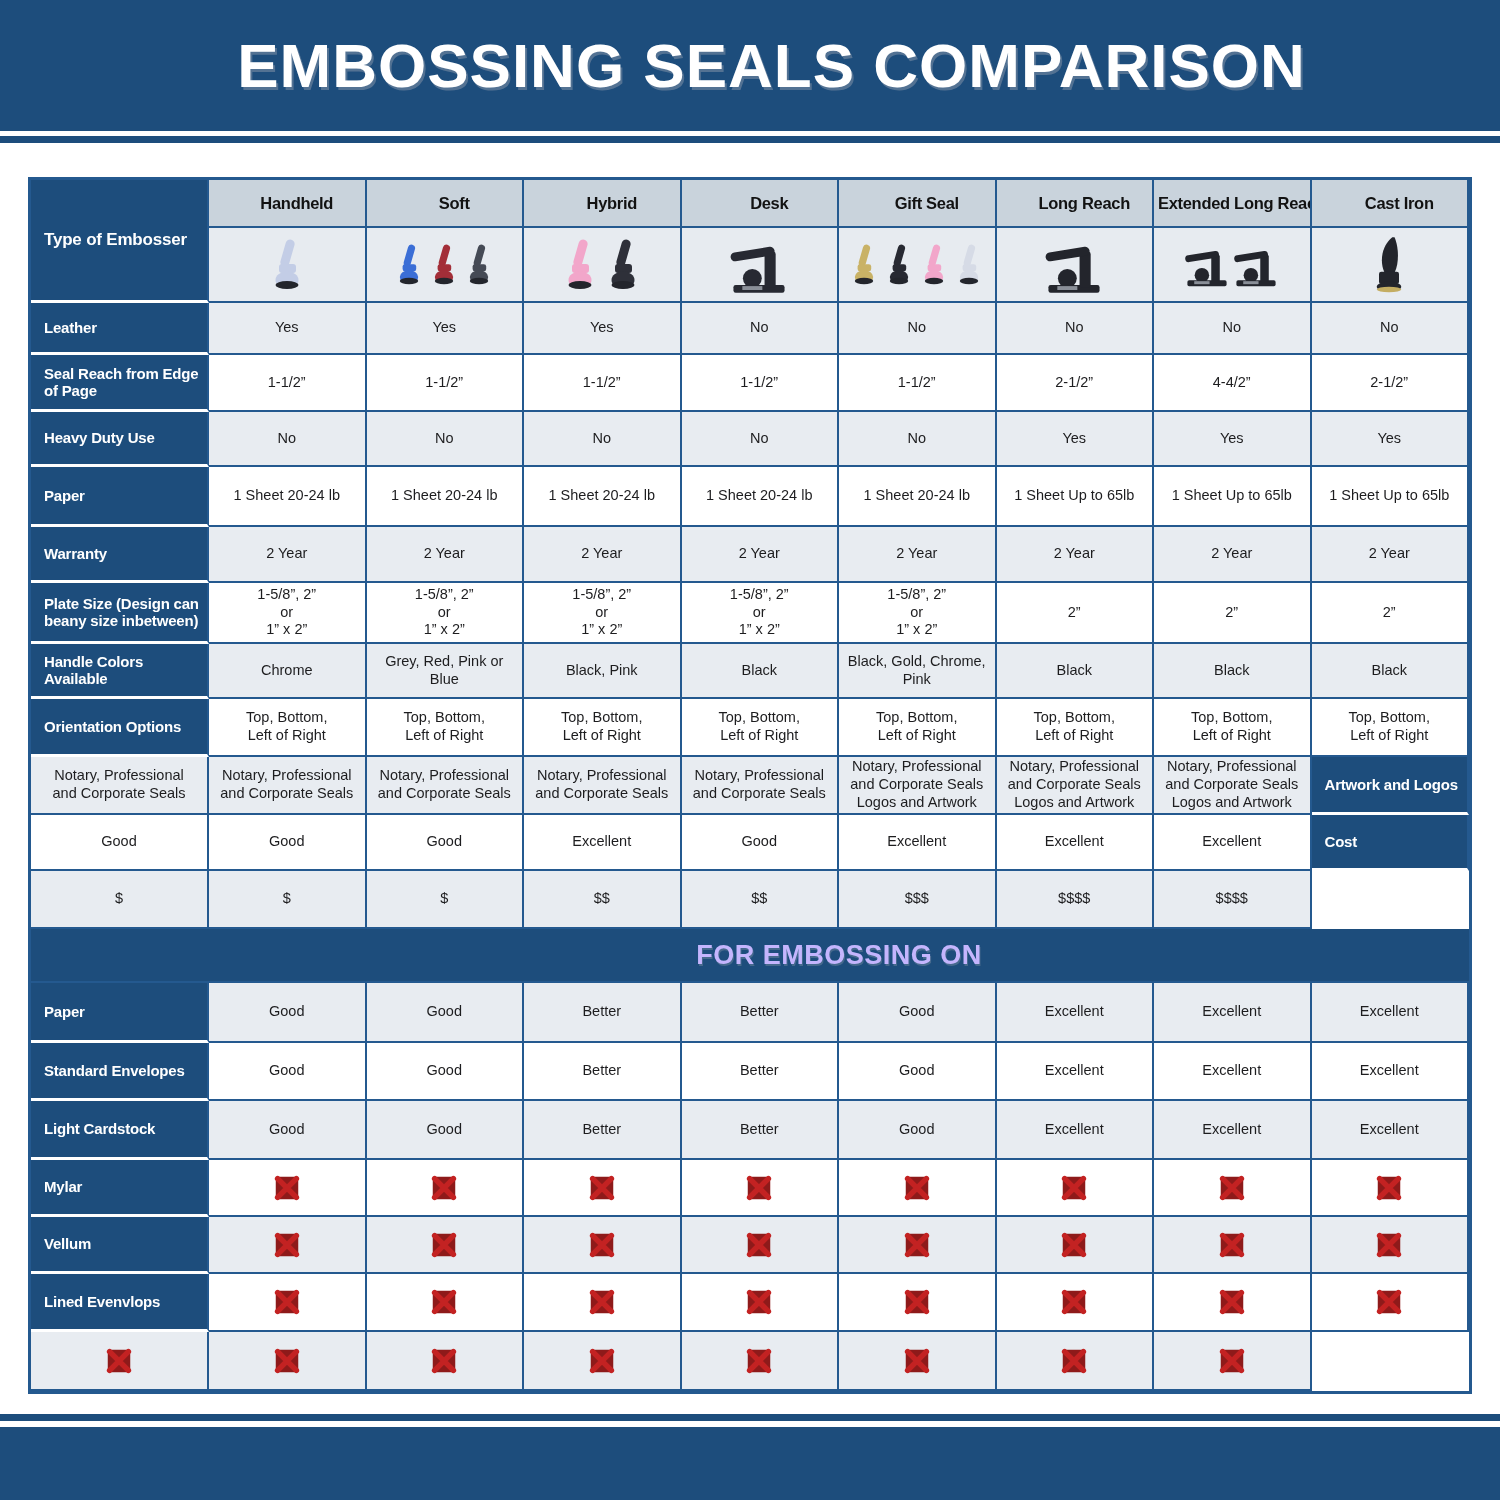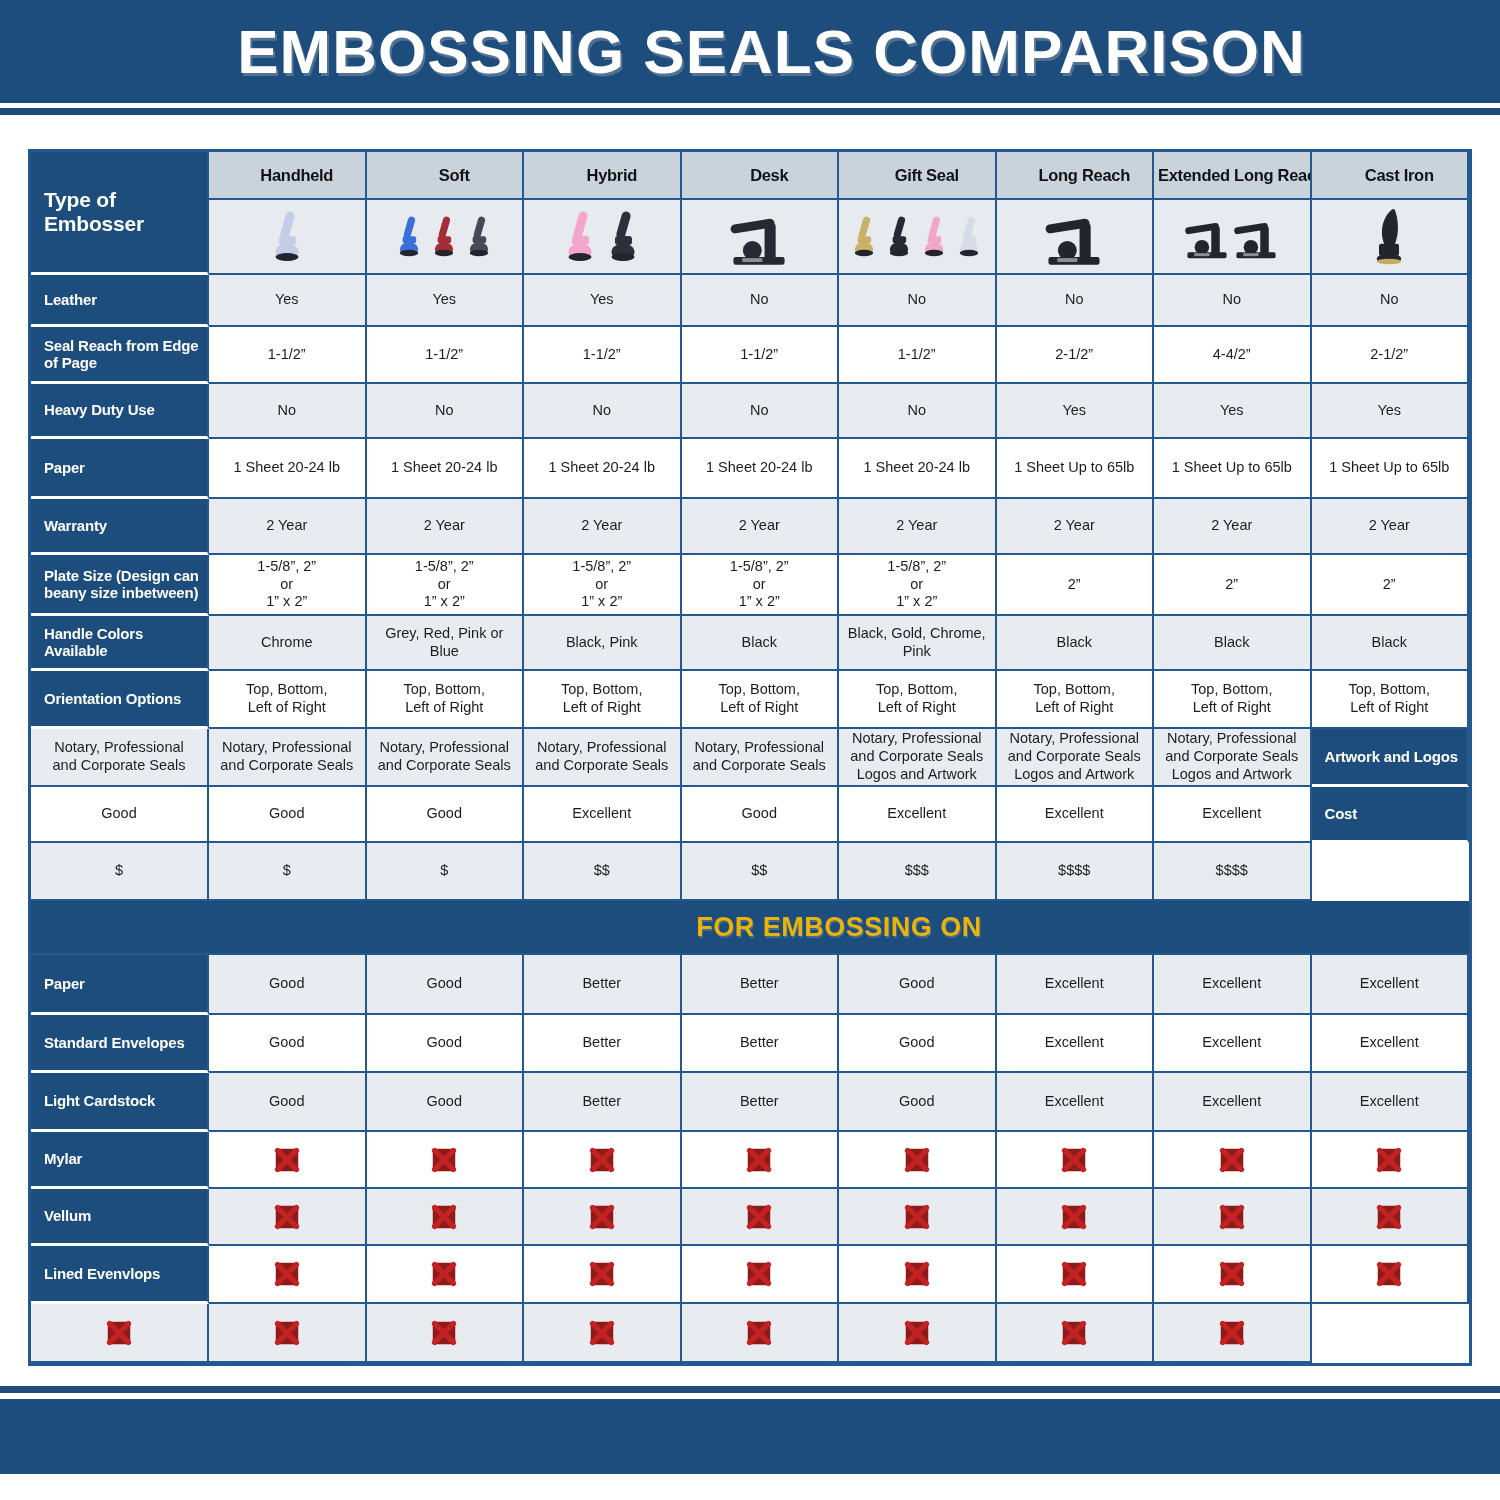--- a/index.html
+++ b/index.html
@@ -1,52 +1,52 @@
 <!DOCTYPE html>
 <html><head>
 <meta charset="utf-8">
 <style>
   * { margin:0; padding:0; box-sizing:border-box; }
   html,body { width:1500px; height:1500px; background:#ffffff; font-family:"Liberation Sans", sans-serif; overflow:hidden; }
 
-  .title-band { height:103px; background:#1d4d7c; display:flex; align-items:center; justify-content:center;padding-left:43px; }
+  .title-band { height:131px; background:#1d4d7c; display:flex; align-items:center; justify-content:center;padding-left:43px; }
   .title-band h1 { color:#ffffff; font-size:62px; font-weight:700; letter-spacing:1px; text-shadow:2px 3px 0 rgba(150,160,175,.45); }
   .stripe-white { height:5px; background:#ffffff; }
   .stripe-blue  { height:7px; background:#1d4d7c; }
   .top-gap { height:34px; background:#ffffff; }
 
   .grid { margin-left:28px; width:1444px; display:grid; border:3px solid #24598f; background:#ffffff; }
   .cell { display:flex; align-items:center; justify-content:center; text-align:center; overflow:hidden; }
   .cell.data, .cell.colhead, .cell.imgcell { border-right:2px solid #24598f; border-bottom:2px solid #24598f; }
   .cell.data { font-size:14.5px; color:#1d1d1f; line-height:1.22; white-space:pre-line; padding:2px 3px; background:#ffffff; }
   .cell.data.shade { background:#e8ecf1; }
   .cell.colhead { background:#c9d3dc; font-size:16.5px; font-weight:700; color:#121212; white-space:nowrap; letter-spacing:-0.3px;padding-left:20px; }
   .cell.imgcell { background:#e7ebf0; gap:3px; padding:3px 2px; }
   .cell.label { background:#1d4d7c; color:#ffffff; font-weight:700; font-size:15px; letter-spacing:-0.2px; justify-content:flex-start; text-align:left; padding-left:13px; padding-right:4px; border-bottom:3px solid #ffffff; border-right:2px solid #24598f; line-height:1.15; }
   .cell.banner { grid-column:1 / -1; background:#1d4d7c; border-bottom:2px solid #24598f; }
-  .cell.banner span { color:#eab308; font-weight:700; font-size:27px; letter-spacing:0.5px; margin-left:178px; text-shadow:1px 2px 0 rgba(150,160,175,.35); }
+  .cell.banner span { color:#c4b5fd; font-weight:700; font-size:27px; letter-spacing:0.5px; margin-left:178px; text-shadow:1px 2px 0 rgba(150,160,175,.35); }
 
   .bottom-gap { height:20px; background:#ffffff; }
   .footer-rule { height:7px; background:#1d4d7c; }
   .footer-gap { height:6px; background:#ffffff; }
   .footer-band { height:75px; background:#1d4d7c; }
 </style>
 </head>
 <body>
 
 <header class="title-band">
   <h1>EMBOSSING SEALS COMPARISON</h1>
 </header>
 <div class="stripe-white"></div>
 <div class="stripe-blue"></div>
 <div class="top-gap"></div>
 
 <main>
   <div class="grid" id="grid" style="grid-template-columns: 178px repeat(8, 1fr); grid-template-rows: 48px 75px 52px 57px 55px 60px 56px 61px 55px 58px 58px 56px 58px 54px 60px 58px 59px 57px 57px 58px 59px;">
-      <div class="cell label corner" style="grid-row: 1 / span 2; font-size: 21px;">Type of Embosser</div>
+      <div class="cell label corner" style="grid-row: 1 / span 2; font-size: 17px;">Type of Embosser</div>
       <div class="cell colhead">Handheld</div>
       <div class="cell colhead">Soft</div>
       <div class="cell colhead">Hybrid</div>
       <div class="cell colhead">Desk</div>
       <div class="cell colhead">Gift Seal</div>
       <div class="cell colhead">Long Reach</div>
       <div class="cell colhead">Extended Long Reach</div>
       <div class="cell colhead">Cast Iron</div>
       <div class="cell imgcell">
         <svg width="40" height="64" viewBox="0 0 40 52">

